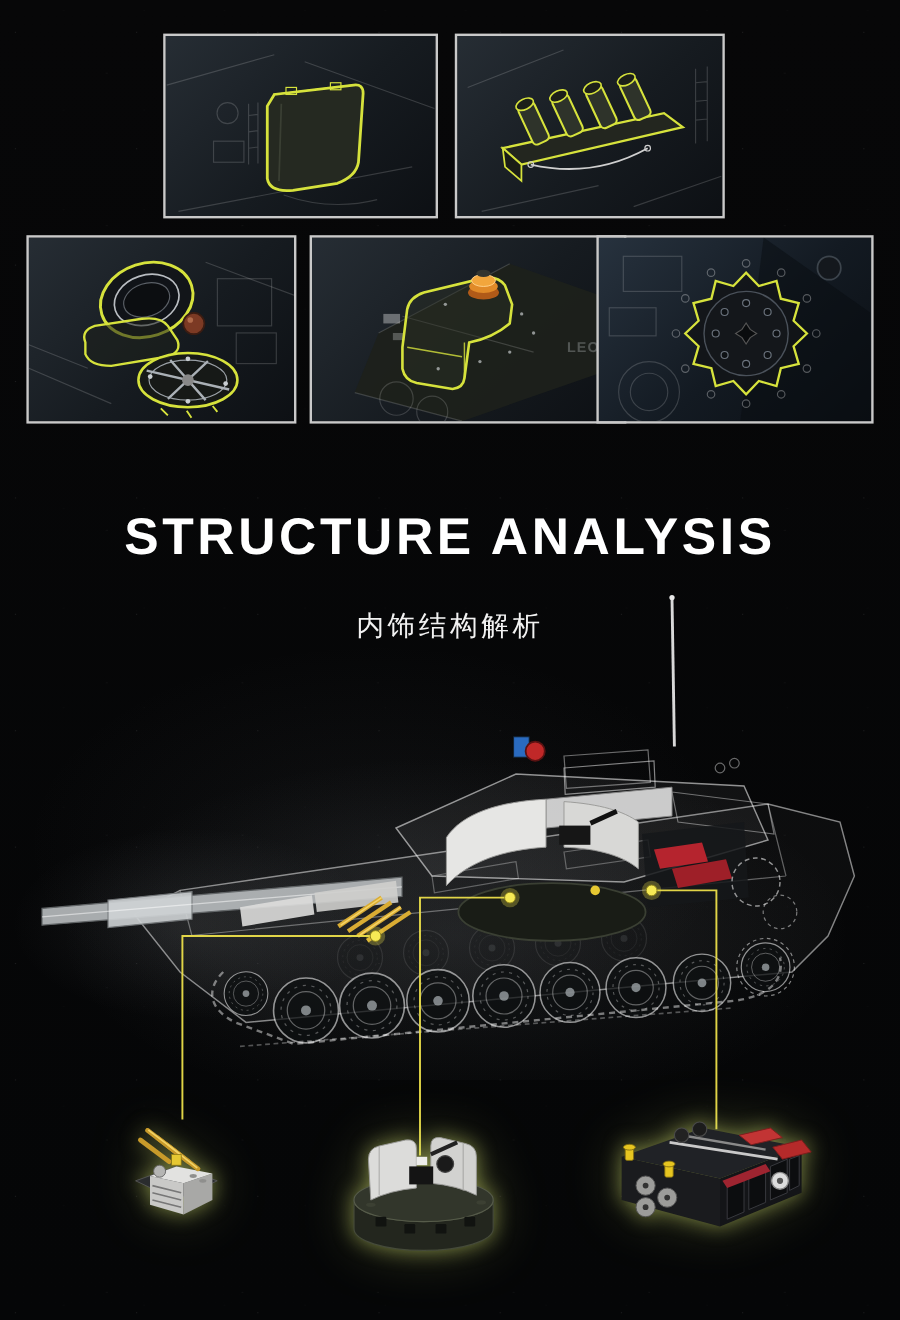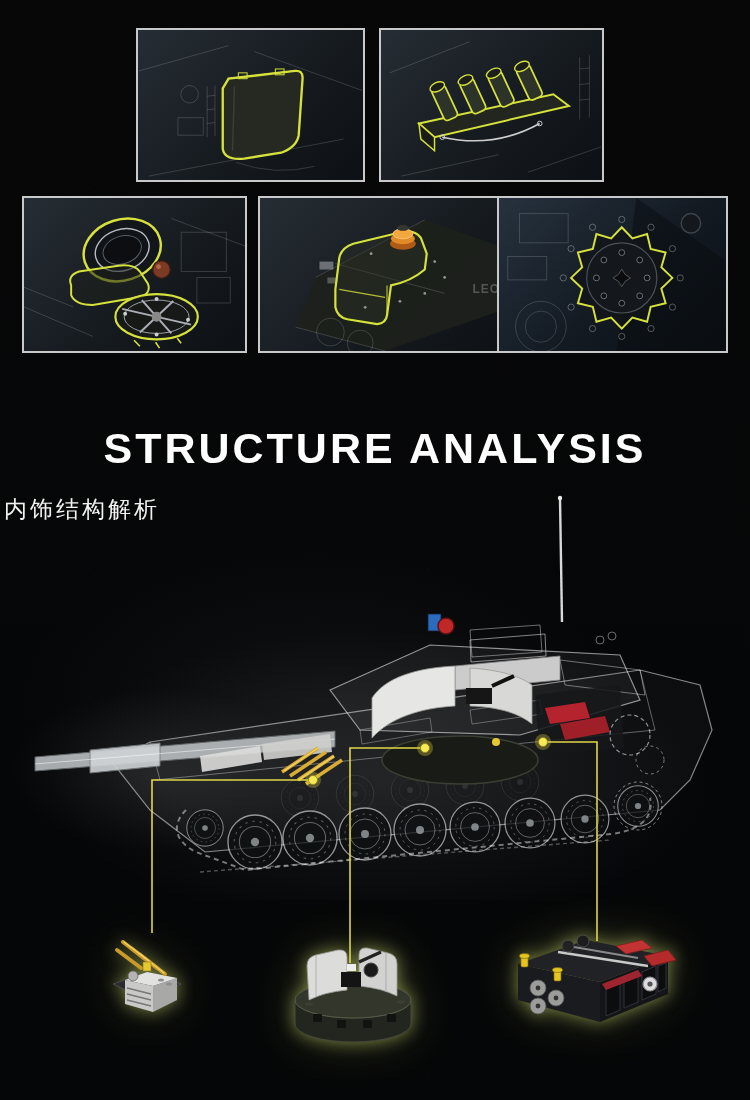--- a/index.html
+++ b/index.html
@@ -29,21 +29,21 @@
   #p1{left:136px;top:28px;width:229px;height:154px;}
   #p2{left:379px;top:28px;width:225px;height:154px;}
   #p3{left:22px;top:196px;width:225px;height:157px;}
   #p4{left:258px;top:196px;width:264px;height:157px;}
   #p5{left:497px;top:196px;width:231px;height:157px;}
   .title{
     position:absolute;left:0;right:0;top:424px;margin:0;text-align:center;
     color:#fff;font-size:43px;font-weight:700;letter-spacing:3px;
   }
   .subtitle{
-    position:absolute;left:0;right:0;top:490px;margin:4px;
+    position:absolute;left:0;right:0;top:490px;margin:16px;text-align:center;
     color:#f2f2f2;font-size:23px;font-weight:500;letter-spacing:3px;
   }
   .tank-scene{position:absolute;left:0;top:480px;width:750px;height:420px;}
   .callout-overlay{position:absolute;left:0;top:0;width:750px;height:1100px;pointer-events:none;}
   .component{position:absolute;margin:0;}
   .component svg{display:block;width:100%;height:100%;
     filter:drop-shadow(0 0 8px rgba(214,227,112,.5)) drop-shadow(0 0 22px rgba(214,227,112,.22));}
   #comp-ammo{left:95px;top:922px;width:100px;height:95px;}
   #comp-ring{left:283px;top:938px;width:140px;height:115px;}
   #comp-engine{left:498px;top:925px;width:184px;height:112px;}

